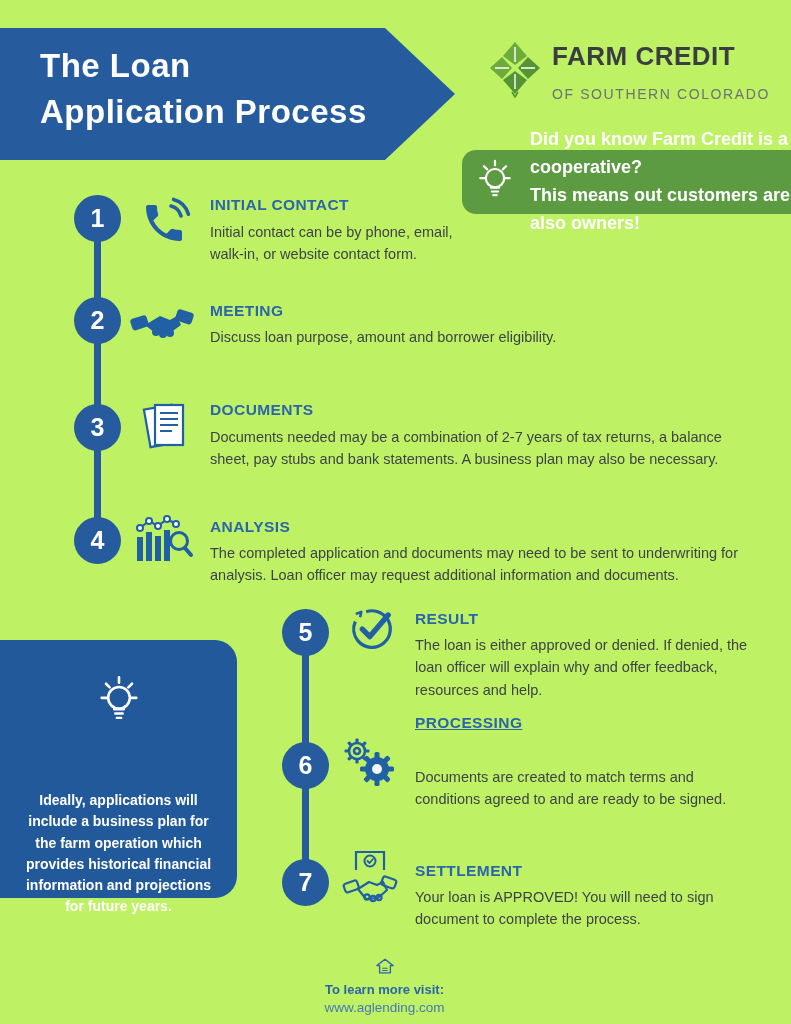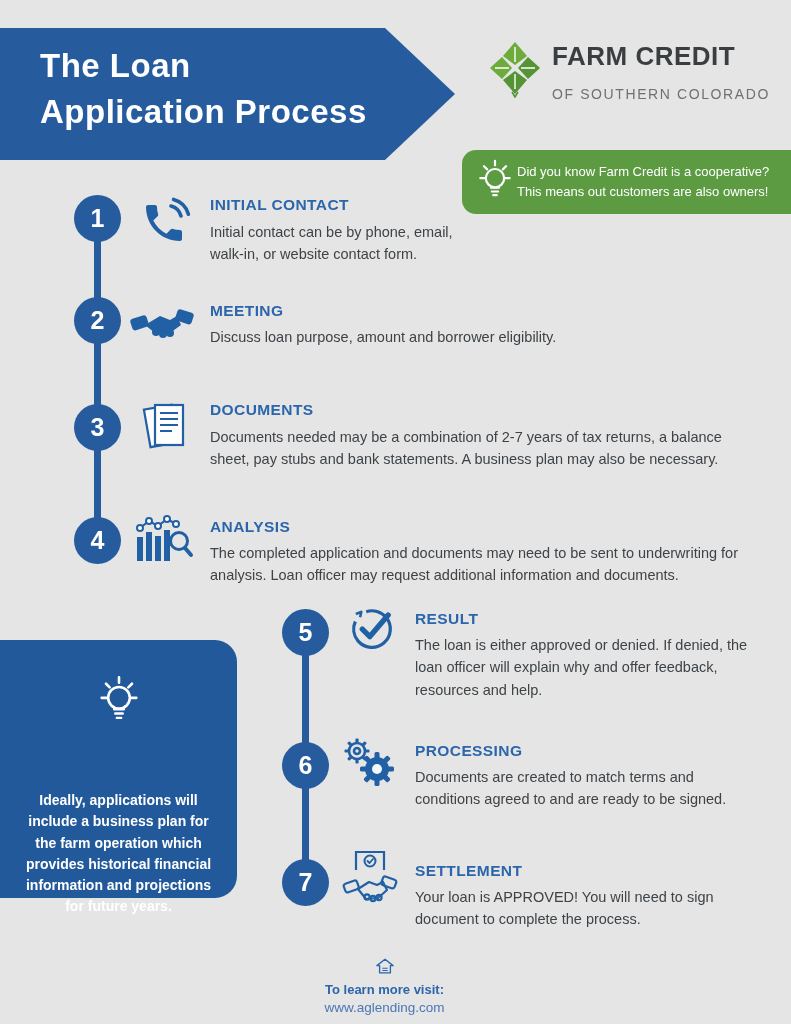--- a/index.html
+++ b/index.html
@@ -1,51 +1,51 @@
 <!DOCTYPE html>
 <html><head>
 <meta charset="utf-8">
 <style>
   html,body{margin:0;padding:0;}
   body{font-family:"Liberation Sans",sans-serif;}
-  .page{position:relative;width:791px;height:1024px;background:#e5e5e5;overflow:hidden;}
+  .page{position:relative;width:791px;height:1024px;background:#bef264;overflow:hidden;}
 
   
   .header-band{position:absolute;left:0;top:28px;width:455px;height:132px;background:#265c9e;
     clip-path:polygon(0 0,385px 0,455px 66px,385px 132px,0 132px);}
   .header-title{padding:15px 0 0 40px;color:#ffffff;font-size:33px;font-weight:700;line-height:1.38;letter-spacing:.5px;}
 
   
   .logo{position:absolute;left:487px;top:40px;display:flex;align-items:center;gap:9px;}
   .logo-text{display:flex;flex-direction:column;gap:12px;}
   .logo-name{font-size:26px;font-weight:700;color:#3b3e40;letter-spacing:.5px;}
   .logo-sub{font-size:14px;color:#6d7174;letter-spacing:1.6px;margin-top:2px;}
 
   
   .tip-banner{position:absolute;left:462px;top:150px;width:329px;height:64px;background:#5d9b43;
     border-radius:14px 0 0 14px;display:flex;align-items:center;padding-left:14px;box-sizing:border-box;}
-  .tip-text{margin-left:3px;color:#ffffff;font-size:13px;font-weight:400;line-height:1.55;}
+  .tip-text{margin-left:16px;color:#ffffff;font-size:18px;font-weight:700;line-height:1.55;}
 
   
   .tl-line{position:absolute;width:7px;background:#265c9e;z-index:1;}
   .tl-line.a{left:94px;top:218px;height:322px;}
   .tl-line.b{left:302px;top:632px;height:250px;}
   .circle{position:absolute;width:47px;height:47px;border-radius:50%;background:#265c9e;color:#fff;
     font-size:25px;font-weight:700;display:flex;align-items:center;justify-content:center;z-index:2;}
   .step-icon{position:absolute;z-index:2;}
   .step-title{position:absolute;color:#2b65ab;font-size:15.5px;font-weight:700;letter-spacing:.4px;}
   .step-desc{position:absolute;color:#3e4347;font-size:14.5px;line-height:1.55;}
 
   
   .c1{left:74px;top:195px;}  .i1{left:138px;top:197px;}  .t1{left:210px;top:196px;}  .d1{left:210px;top:221px;width:265px;}
   .c2{left:74px;top:297px;}  .i2{left:130px;top:302px;}  .t2{left:210px;top:302px;}  .d2{left:210px;top:326px;width:500px;}
   .c3{left:74px;top:404px;}  .i3{left:140px;top:398px;}  .t3{left:210px;top:401px;}  .d3{left:210px;top:426px;width:552px;}
   .c4{left:74px;top:517px;}  .i4{left:134px;top:513px;}  .t4{left:210px;top:518px;}  .d4{left:210px;top:542px;width:552px;}
   .c5{left:282px;top:609px;} .i5{left:344px;top:600px;}  .t5{left:415px;top:610px;}  .d5{left:415px;top:634px;width:345px;}
-  .c6{left:282px;top:742px;} .i6{left:340px;top:736px;}  .t6{left:415px;top:742px;}  .d6{left:415px;top:766px;width:335px;}
+  .c6{left:282px;top:742px;} .i6{left:340px;top:736px;}  .t6{left:415px;top:714px;text-decoration:underline;}  .d6{left:415px;top:766px;width:335px;}
   .c7{left:282px;top:859px;} .i7{left:342px;top:848px;}  .t7{left:415px;top:862px;}  .d7{left:415px;top:886px;width:345px;}
 
   
   .note-box{position:absolute;left:0;top:640px;width:237px;height:258px;background:#21599b;
     border-radius:0 22px 22px 0;display:flex;flex-direction:column;align-items:center;gap:44px;}
   .note-box .bulb{margin-top:34px;}
   .note-text{margin:16px 18px 0;color:#ffffff;font-size:14px;font-weight:700;line-height:1.52;text-align:center;}
 
   
   .footer{position:absolute;left:0;top:958px;width:769px;display:flex;flex-direction:column;align-items:center;}

